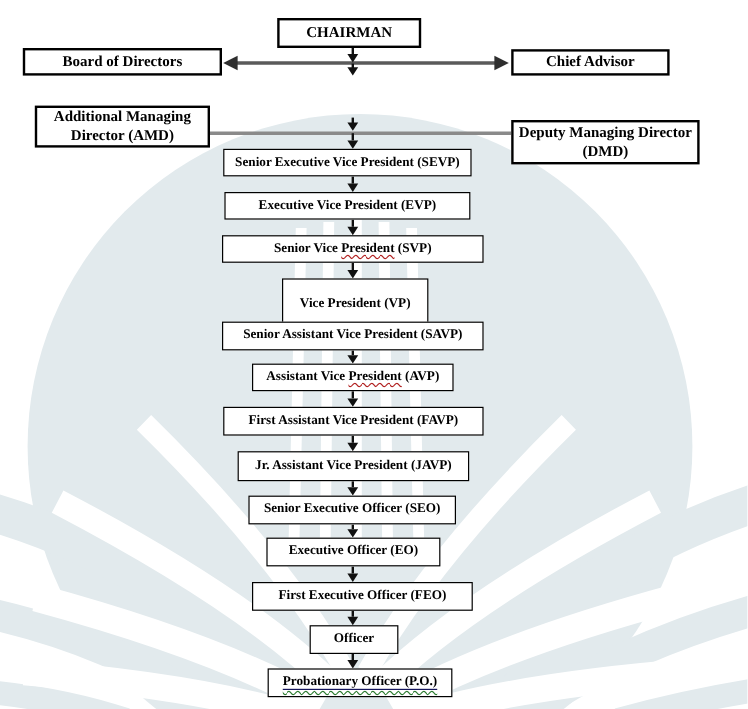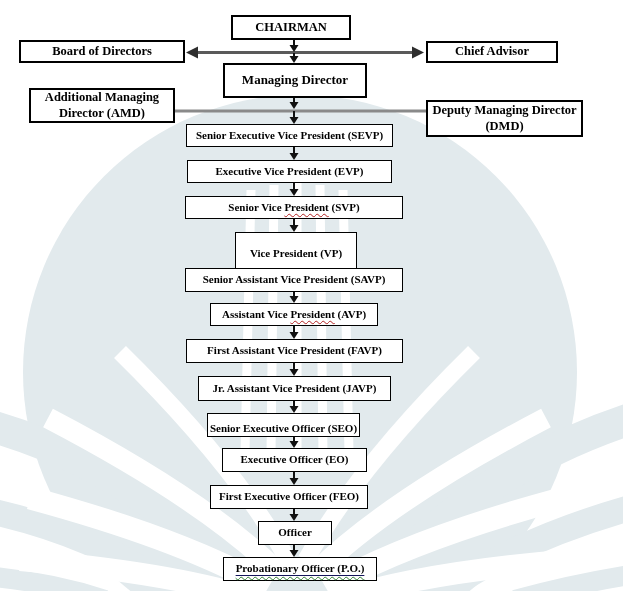--- a/index.html
+++ b/index.html
@@ -136,23 +136,20 @@
   </div>
 
   <div class="node top" style="left:19px;top:40px;width:166px;height:23px;">
     <span class="label">Board of Directors</span>
   </div>
 
   <div class="node top" style="left:426px;top:41px;width:132px;height:22px;">
     <span class="label">Chief Advisor</span>
   </div>
 
-  <div class="node top" style="left:223px;top:63px;width:144px;height:35px;font-size:13px;">
-    <span class="label">Managing Director</span>
-  </div>
 
   <div class="node top twoline" style="left:29px;top:88px;width:146px;height:35px;">
     <span>
       <span class="label">Additional Managing</span>
       <span class="label">Director (AMD)</span>
     </span>
   </div>
 
   <div class="node top twoline" style="left:426px;top:100px;width:157px;height:37px;">
     <span>
@@ -186,29 +183,29 @@
   </div>
 
   <div class="node chain" style="left:186px;top:339px;width:217px;height:24px;">
     <span class="label">First Assistant Vice President (FAVP)</span>
   </div>
 
   <div class="node chain" style="left:198px;top:376px;width:193px;height:25px;">
     <span class="label">Jr. Assistant Vice President (JAVP)</span>
   </div>
 
-  <div class="node chain" style="left:207px;top:413px;width:153px;height:24px;align-items:flex-end;">
+  <div class="node chain" style="left:207px;top:413px;width:173px;height:24px;">
     <span class="label">Senior Executive Officer (SEO)</span>
   </div>
 
   <div class="node chain" style="left:222px;top:448px;width:145px;height:24px;">
     <span class="label">Executive Officer (EO)</span>
   </div>
 
-  <div class="node chain" style="left:210px;top:485px;width:158px;height:24px;">
+  <div class="node chain" style="left:210px;top:485px;width:184px;height:24px;">
     <span class="label">First Executive Officer (FEO)</span>
   </div>
 
   <div class="node chain" style="left:258px;top:521px;width:74px;height:24px;">
     <span class="label">Officer</span>
   </div>
 
   <div class="node chain" style="left:223px;top:557px;width:154px;height:24px;">
     <span class="label u-solid"><span class="u-wavy-green">Probationary Officer (P.O.)</span></span>
   </div>

